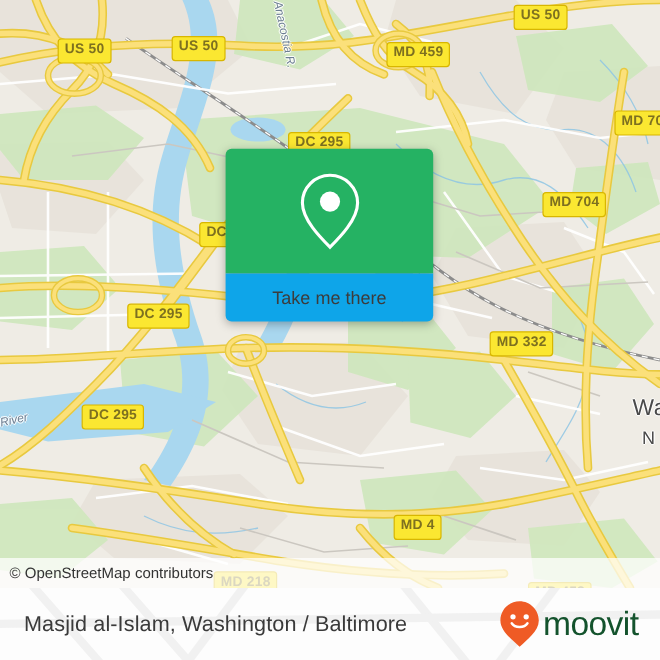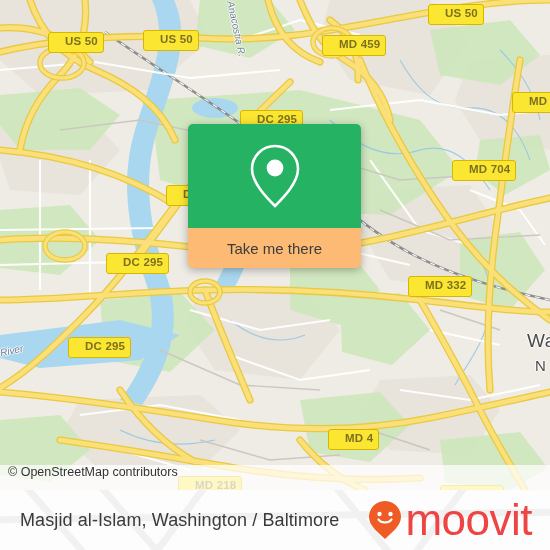--- a/index.html
+++ b/index.html
@@ -33,21 +33,21 @@
   .shield {
     position: absolute;
     background: #fbe731;
     border: 1.5px solid #d8b600;
     border-radius: 3px;
     color: #7d7020;
     font-family: "Liberation Sans", sans-serif;
     font-weight: bold;
     font-size: 11.5px;
     line-height: 1;
-    padding: 3px 5px 4px 16px;
+    padding: 3px 5px 4px 5px;
     white-space: nowrap;
     letter-spacing: 0.2px;
     box-sizing: border-box;
   }
 
   
   .map-label {
     position: absolute;
     color: #5b5b5b;
     font-family: "Liberation Sans", sans-serif;
@@ -83,21 +83,21 @@
   }
   #popup-green {
     background: #25b263;
     height: 104px;
     border-radius: 5px 5px 0 0;
     display: flex;
     align-items: center;
     justify-content: center;
   }
   #popup-cta {
-    background: #fdba74;
+    background: #0ea5e9;
     height: 40px;
     border-radius: 0 0 5px 5px;
     display: flex;
     align-items: center;
     justify-content: center;
     color: #3c3c3c;
     font-size: 15px;
     font-family: "Liberation Sans", sans-serif;
   }
   #popup-tail {
@@ -113,20 +113,21 @@
 
   
   #attribution {
     position: absolute;
     left: 0;
     top: 465px;
     height: 25px;
     width: 550px;
     z-index: 30;
     display: flex;
+    align-items: center;
     background: rgba(255,255,255,0.72);
   }
   #attribution-text {
     font-size: 12.5px;
     color: #333333;
     padding-left: 8px;
     font-family: "Liberation Sans", sans-serif;
   }
 
   
@@ -160,22 +161,22 @@
   }
   #brand {
     position: relative;
     z-index: 2;
     padding-right: 18px;
     display: flex;
     align-items: center;
     gap: 3px;
   }
   #brand-text {
-    font-size: 44px;
-    color: #ef4444;
+    font-size: 28px;
+    color: #14532d;
     font-family: "Liberation Sans", sans-serif;
     font-weight: normal;
     letter-spacing: -0.5px;
     line-height: 1;
   }
 </style>
 </head>
 <body>
 
 <div id="screen">

